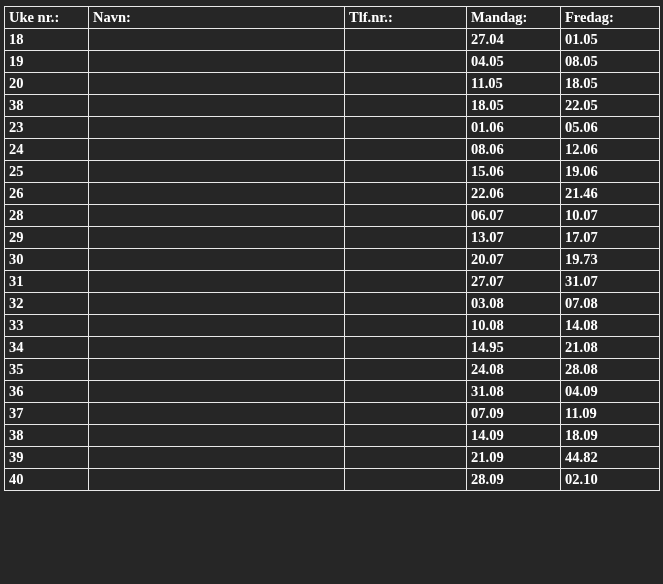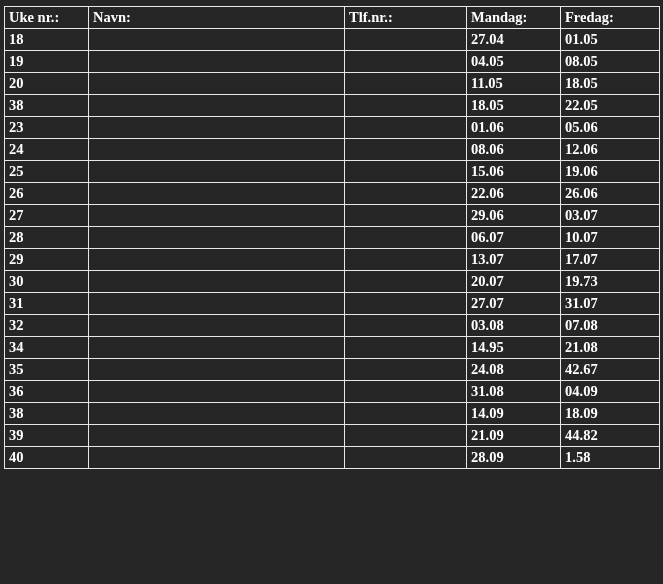--- a/index.html
+++ b/index.html
@@ -114,28 +114,21 @@
           <td></td>
           <td></td>
           <td>15.06</td>
           <td>19.06</td>
         </tr>
         <tr>
           <td>26</td>
           <td></td>
           <td></td>
           <td>22.06</td>
-          <td>26.06</td>
-        </tr>
-        <tr>
-          <td>27</td>
-          <td></td>
-          <td></td>
-          <td>29.06</td>
-          <td>03.07</td>
+          <td>21.46</td>
         </tr>
         <tr>
           <td>28</td>
           <td></td>
           <td></td>
           <td>06.07</td>
           <td>10.07</td>
         </tr>
         <tr>
           <td>29</td>
@@ -159,56 +152,70 @@
           <td>31.07</td>
         </tr>
         <tr>
           <td>32</td>
           <td></td>
           <td></td>
           <td>03.08</td>
           <td>07.08</td>
         </tr>
         <tr>
+          <td>33</td>
+          <td></td>
+          <td></td>
+          <td>10.08</td>
+          <td>14.08</td>
+        </tr>
+        <tr>
           <td>34</td>
           <td></td>
           <td></td>
           <td>14.95</td>
           <td>21.08</td>
         </tr>
         <tr>
           <td>35</td>
           <td></td>
           <td></td>
           <td>24.08</td>
-          <td>42.67</td>
+          <td>28.08</td>
         </tr>
         <tr>
           <td>36</td>
           <td></td>
           <td></td>
           <td>31.08</td>
           <td>04.09</td>
         </tr>
         <tr>
+          <td>37</td>
+          <td></td>
+          <td></td>
+          <td>07.09</td>
+          <td>11.09</td>
+        </tr>
+        <tr>
           <td>38</td>
           <td></td>
           <td></td>
           <td>14.09</td>
           <td>18.09</td>
         </tr>
         <tr>
           <td>39</td>
           <td></td>
           <td></td>
           <td>21.09</td>
           <td>44.82</td>
         </tr>
         <tr>
           <td>40</td>
           <td></td>
           <td></td>
           <td>28.09</td>
-          <td>1.58</td>
+          <td>02.10</td>
         </tr>
       </tbody>
   </table>
 </div>
 
 </body></html>

